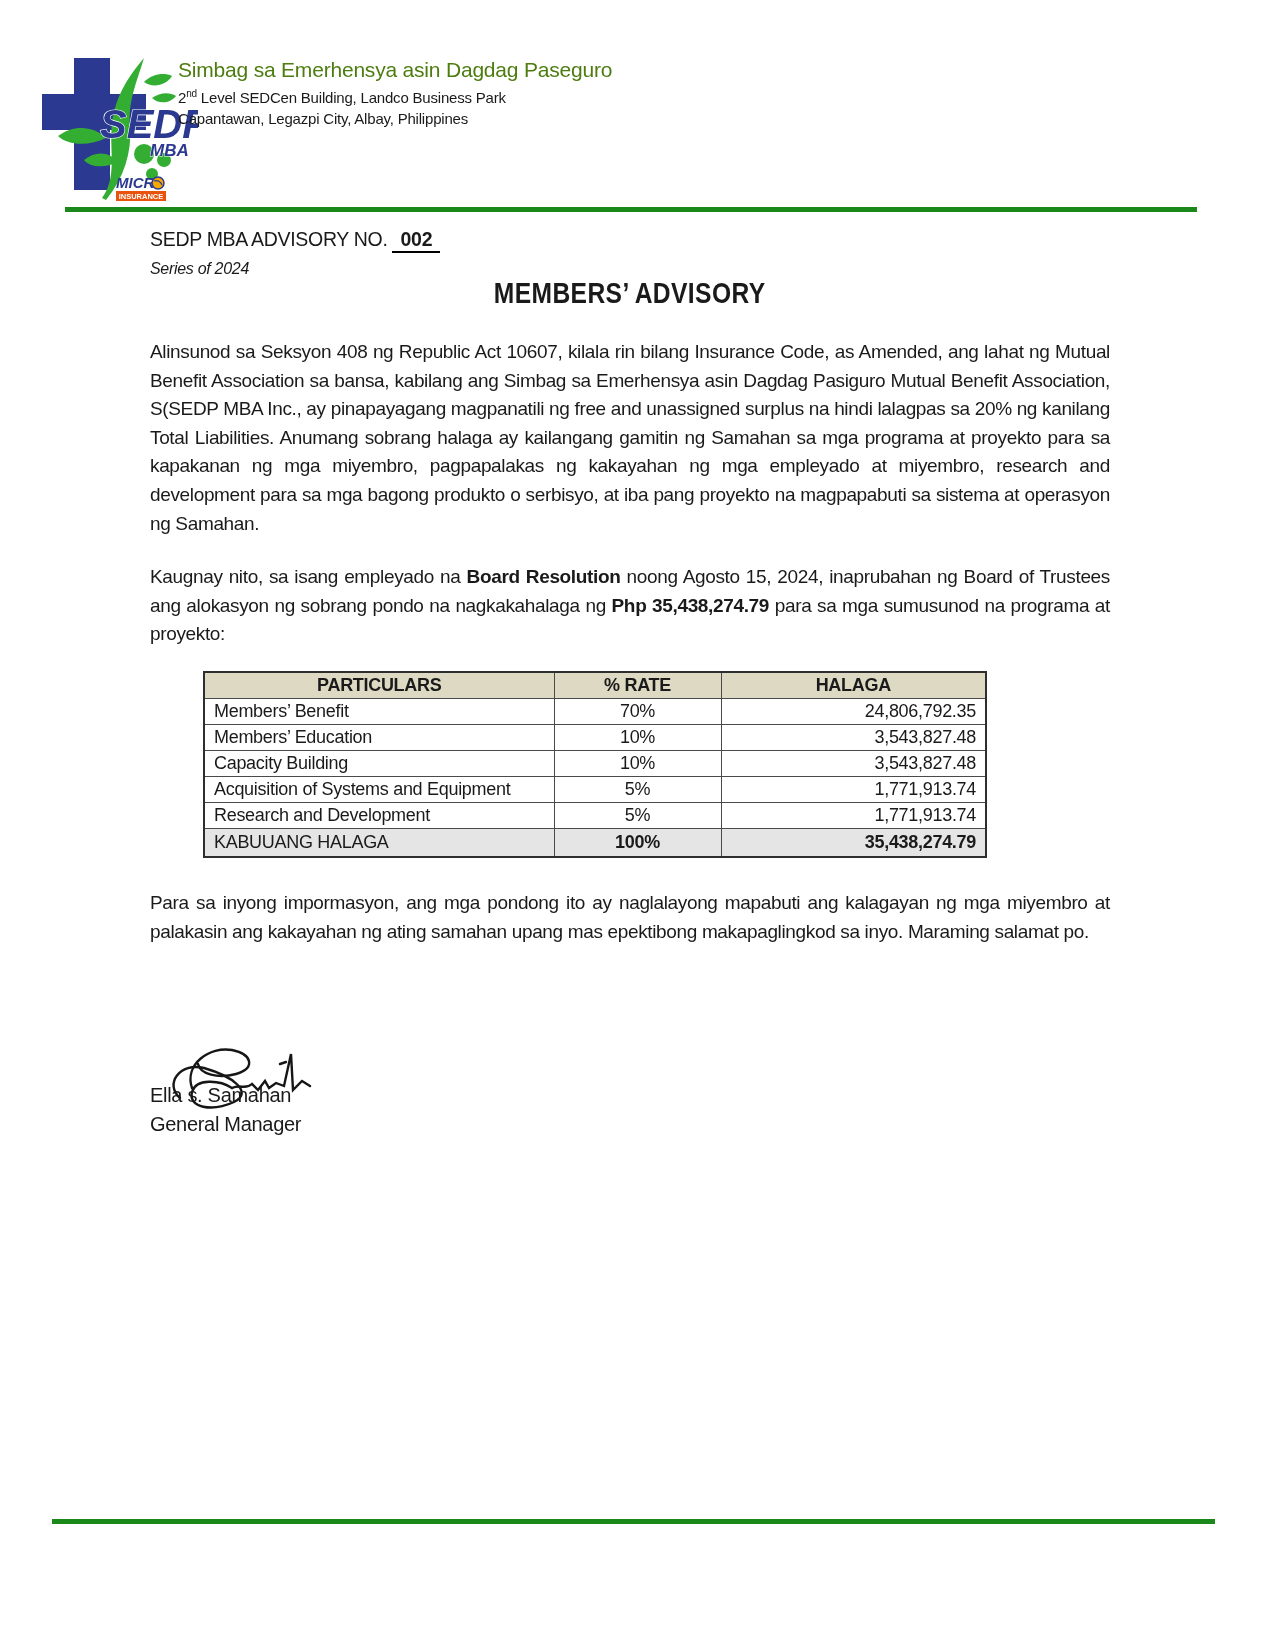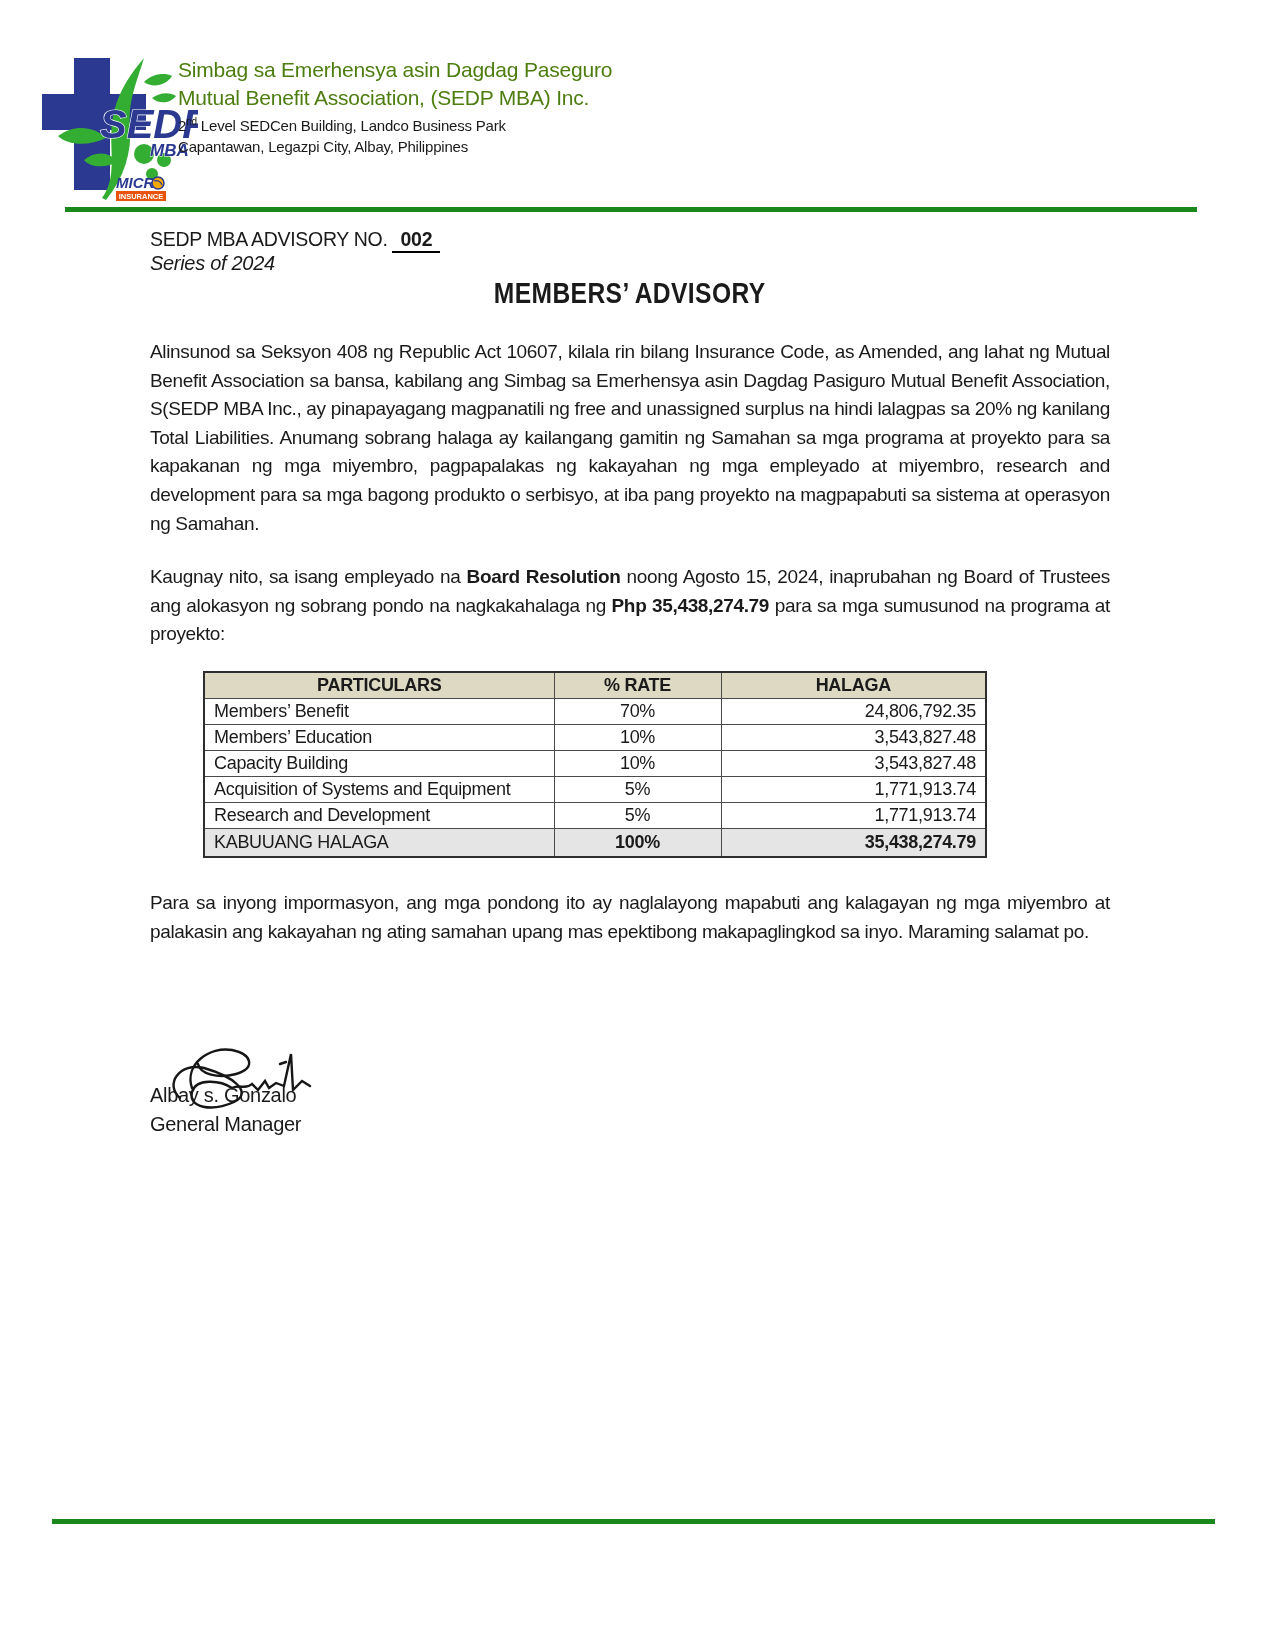--- a/index.html
+++ b/index.html
@@ -14,21 +14,21 @@
   .org-block { position:absolute; left:178px; top:56px; width:700px; letter-spacing:-0.2px; }
   .org-name { font-size:21px; line-height:28px; color:#4d7c0f; }
   .org-addr { font-size:15px; line-height:20.5px; color:#1a1a1a; }
   .org-addr sup { font-size:10px; }
   .rule { position:absolute; background:#1b881b; height:5px; }
   .rule-top { left:65px; top:207px; width:1132px; }
   .rule-bottom { left:52px; top:1519px; width:1163px; }
   
   .adv-line { position:absolute; left:150px; top:228px; font-size:19.5px; letter-spacing:-0.3px; }
   .adv-num { font-weight:bold; border-bottom:2px solid #000; padding:0 8px 1px 9px; margin-left:4px; }
-  .series { position:absolute; left:150px; top:252px; font-size:20px; font-style:italic; letter-spacing:-0.3px; }
+  .series { position:absolute; left:150px; top:260px; font-size:16px; font-style:italic; letter-spacing:-0.3px; }
   .doc-title { position:absolute; left:150px; top:276px; width:960px; text-align:center; }
   .doc-title span { display:inline-block; font-size:30px; font-weight:bold; letter-spacing:0.5px;
                     transform:scaleX(0.82); transform-origin:center; }
   
   .para { position:absolute; left:150px; width:960px; font-size:19px; line-height:28.6px;
           text-align:justify; letter-spacing:-0.35px; color:#1a1a1a; }
   .p1 { top:338px; }
   .p2 { top:563px; }
   .p3 { top:889px; }
   .para b { letter-spacing:-0.35px; }
@@ -79,21 +79,20 @@
 
     <text x="76" y="138" font-family="Liberation Sans, sans-serif" font-size="15" font-weight="bold" font-style="italic" fill="#2b3990">MICR</text>
     <circle cx="118" cy="133" r="6" fill="#f5a800" stroke="#2b3990" stroke-width="1.5"></circle>
     <path d="M114 131 a6 6 0 0 1 8 4" fill="none" stroke="#2b3990" stroke-width="1.2"></path>
     <rect x="76" y="141" width="50" height="10" fill="#e8530e"></rect>
     <text x="101" y="149" text-anchor="middle" font-family="Liberation Sans, sans-serif" font-size="7.5" font-weight="bold" fill="#ffffff">INSURANCE</text>
   </svg>
 
   <div class="org-block">
     <div class="org-name">Simbag sa Emerhensya asin Dagdag Paseguro</div>
-    <div class="org-name">Mutual Benefit Association, (SEDP MBA) Inc.</div>
     <div class="org-addr"><span>2</span><sup>nd</sup><span> Level SEDCen Building, Landco Business Park</span></div>
     <div class="org-addr">Capantawan, Legazpi City, Albay, Philippines</div>
   </div>
 
   <div class="rule rule-top"></div>
 
   <div class="adv-line">
     <span>SEDP MBA ADVISORY NO.</span><span class="adv-num">002</span>
   </div>
   <div class="series">Series of 2024</div>
@@ -153,18 +152,18 @@
   <p class="para p3">Para sa inyong impormasyon, ang mga pondong ito ay naglalayong mapabuti ang kalagayan ng mga miyembro at palakasin ang kakayahan ng ating samahan upang mas epektibong makapaglingkod sa inyo. Maraming salamat po.</p>
 
   <svg class="sig-svg" viewBox="0 0 210 86">
     <g fill="none" stroke="#161616" stroke-width="2.4" stroke-linecap="round">
       <path d="M34 52 C 26 28, 52 10, 74 14 C 94 18, 98 32, 78 38 C 60 43, 42 38, 40 28"></path>
       <path d="M22 62 C 6 48, 22 26, 46 32 C 74 40, 96 56, 76 66 C 54 76, 30 72, 34 56 C 38 42, 62 44, 74 52"></path>
       <path d="M74 52 C 82 48, 88 54, 94 48 L 100 54 L 107 45 L 111 52 L 118 47 L 126 50 L 133 18 L 135 54 L 144 45 L 152 50"></path>
       <path d="M128 26 L 122 28"></path>
     </g>
   </svg>
-  <div class="sig-name">Albay s. Gonzalo</div>
+  <div class="sig-name">Ella s. Samahan</div>
   <div class="sig-title">General Manager</div>
 
   <div class="rule rule-bottom"></div>
 
 </div>
 
 </body></html>

